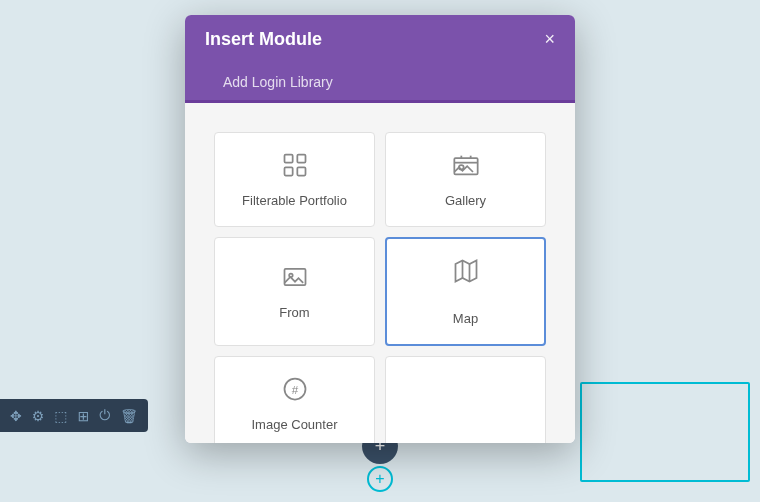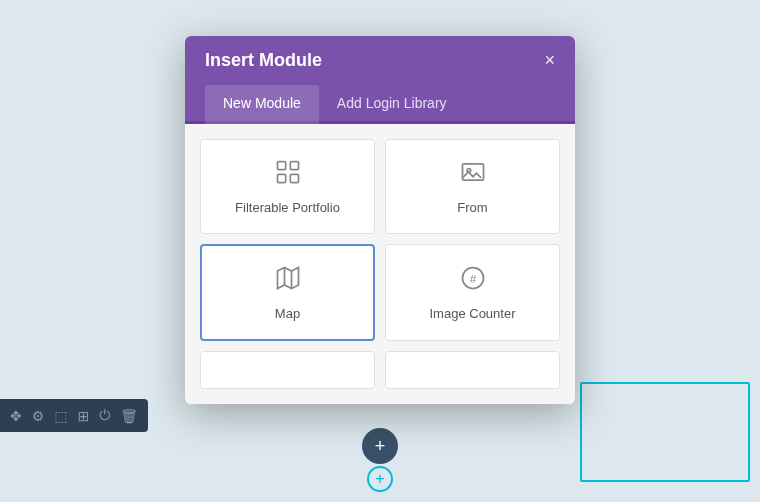--- a/index.html
+++ b/index.html
@@ -94,21 +94,20 @@
     .modal {
       position: absolute;
       top: 15px;
       left: 185px;
       width: 390px;
       background: white;
       border-radius: 6px;
       overflow: hidden;
       box-shadow: 0 10px 40px rgba(0,0,0,0.3);
       z-index: 20;
-      margin-top: 21px;
     }
 
     
     .modal-header {
       background: #7b52ab;
       padding: 14px 20px;
       display: flex;
       align-items: center;
       justify-content: space-between;
     }
@@ -149,21 +148,21 @@
       color: white;
       background: rgba(255,255,255,0.15);
       border-radius: 4px 4px 0 0;
     }
 
     
     .module-grid {
       display: grid;
       grid-template-columns: 1fr 1fr;
       gap: 0;
-      padding: 10px;
+      padding: 24px;
       background: #f5f5f5;
       max-height: 340px;
       overflow-y: auto;
     }
 
     .module-item {
       display: flex;
       flex-direction: column;
       align-items: center;
       justify-content: center;
@@ -172,20 +171,21 @@
       background: white;
       border-radius: 4px;
       border: 1px solid #e0e0e0;
       cursor: pointer;
       transition: border-color 0.2s;
     }
 
     .module-item.selected {
       border: 2px solid #5b8dd9;
       background: white;
+      gap: 12px;
     }
 
     .module-icon {
       font-size: 22px;
       color: #888;
       margin-bottom: 8px;
     }
 
     .module-label {
       font-size: 13px;
@@ -233,41 +233,51 @@
 <div class="plus-circle-main">+</div>
 
 <div class="plus-circle-small">+</div>
 
 <div class="modal">
   <div class="modal-header">
     <span class="modal-title">Insert Module</span>
     <span class="modal-close">×</span>
   </div>
   <div class="modal-tabs">
-    <div class="tab active">
-      <span>New Module</span>
-    </div>
     <div class="tab">
       <span>Add Login Library</span>
     </div>
   </div>
   <div class="module-grid">
 
     <div class="module-item">
       <span class="module-icon">
         <svg class="icon-svg" viewBox="0 0 24 24" stroke="#888" fill="none">
           <rect x="3" y="3" width="7" height="7" rx="1"></rect>
           <rect x="14" y="3" width="7" height="7" rx="1"></rect>
           <rect x="3" y="14" width="7" height="7" rx="1"></rect>
           <rect x="14" y="14" width="7" height="7" rx="1"></rect>
         </svg>
       </span>
       <span class="module-label">Filterable Portfolio</span>
     </div>
 
+    <div class="module-item">
+      <span class="module-icon">
+        <svg class="icon-svg" viewBox="0 0 24 24" stroke="#888" fill="none">
+          <rect x="2" y="6" width="20" height="14" rx="1"></rect>
+          <path d="M2 10h20"></path>
+          <path d="M8 6V4"></path>
+          <path d="M16 6V4"></path>
+          <circle cx="8" cy="14" r="2"></circle>
+          <path d="M2 18l4-4 3 3 4-4 5 5"></path>
+        </svg>
+      </span>
+      <span class="module-label">Gallery</span>
+    </div>
 
     <div class="module-item">
       <span class="module-icon">
         <svg class="icon-svg" viewBox="0 0 24 24" stroke="#888" fill="none">
           <rect x="3" y="5" width="18" height="14" rx="1"></rect>
           <circle cx="8.5" cy="10.5" r="1.5"></circle>
           <path d="M3 17l5-5 4 4 3-3 4 4"></path>
         </svg>
       </span>
       <span class="module-label">From</span>

